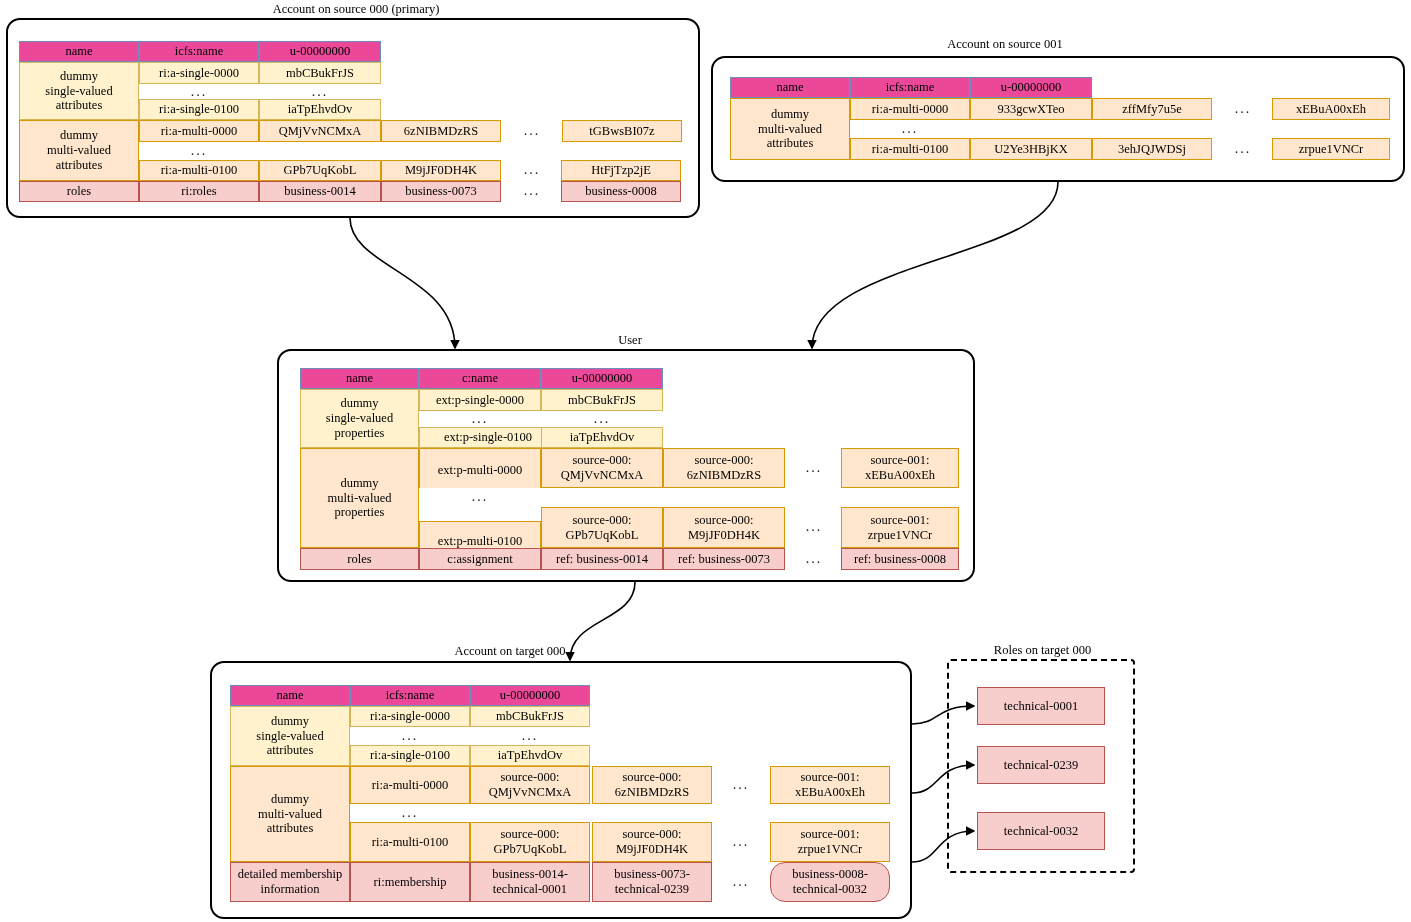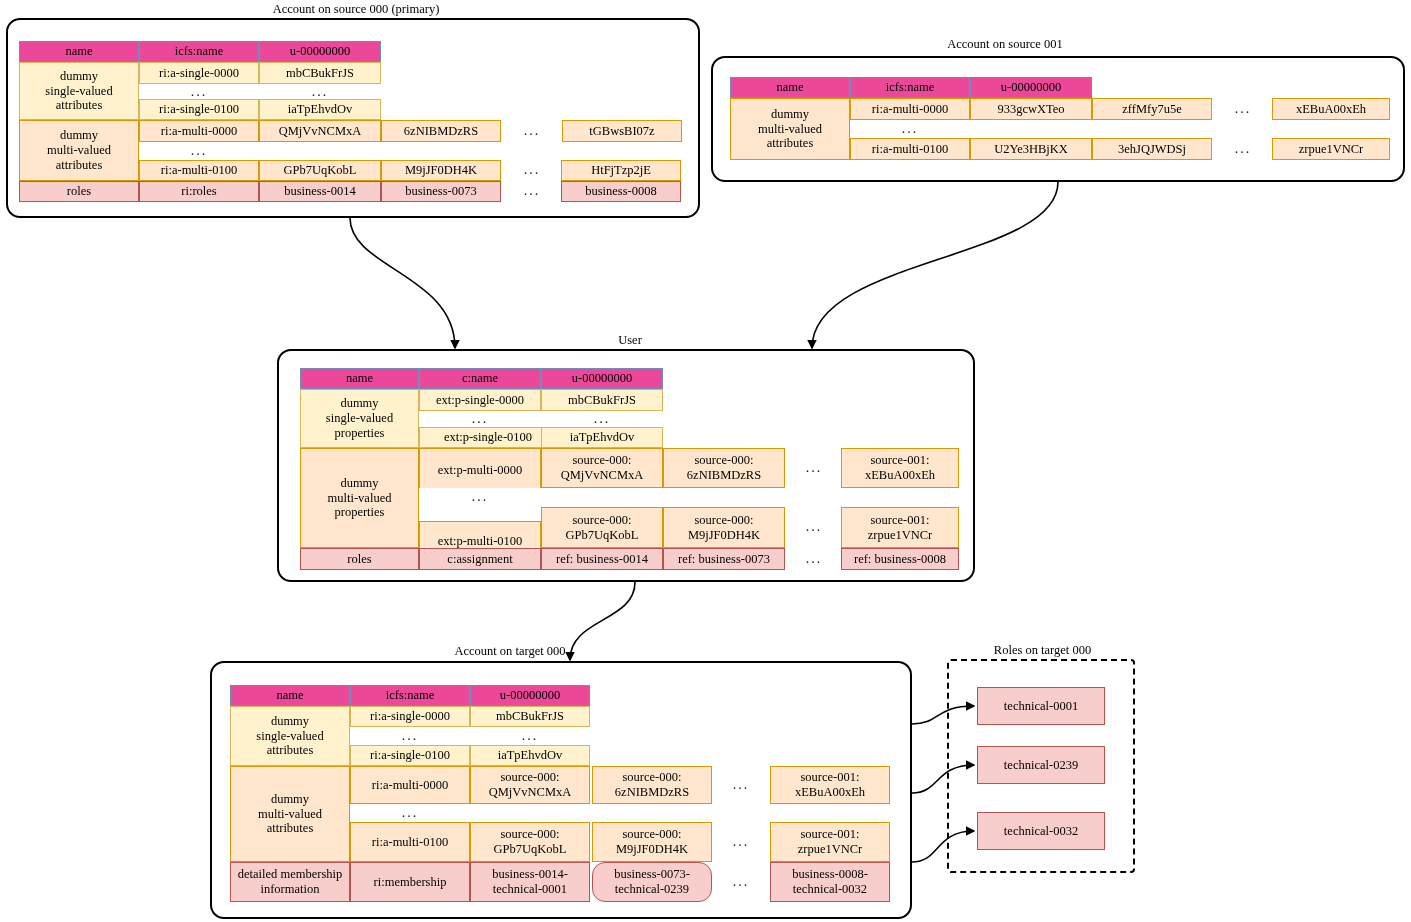--- a/index.html
+++ b/index.html
@@ -172,24 +172,24 @@
 M9jJF0DH4K</div>
   <div class="cell c-plain ellip" style="left:716px;top:822px;width:50px;height:40px;">...</div>
   <div class="cell c-orange" style="left:770px;top:822px;width:120px;height:40px;white-space:pre-line;">source-001:
 zrpue1VNCr</div>
 
   <div class="cell c-red" style="left:230px;top:862px;width:120px;height:40px;white-space:pre-line;">detailed membership
 information</div>
   <div class="cell c-red" style="left:350px;top:862px;width:120px;height:40px;">ri:membership</div>
   <div class="cell c-red" style="left:470px;top:862px;width:120px;height:40px;white-space:pre-line;">business-0014-
 technical-0001</div>
-  <div class="cell c-red" style="left:592px;top:862px;width:120px;height:40px;white-space:pre-line;border-radius:13px;">business-0073-
+  <div class="cell c-red" style="left:592px;top:862px;width:120px;height:40px;white-space:pre-line;">business-0073-
 technical-0239</div>
   <div class="cell c-plain ellip" style="left:716px;top:862px;width:50px;height:40px;">...</div>
-  <div class="cell c-red" style="left:770px;top:862px;width:120px;height:40px;white-space:pre-line;">business-0008-
+  <div class="cell c-red" style="left:770px;top:862px;width:120px;height:40px;white-space:pre-line;border-radius:15px;">business-0008-
 technical-0032</div>
 
   <div class="roles-box" style="left:947px;top:659px;width:188px;height:214px;"></div>
 
   <div class="cell c-red" style="left:977px;top:687px;width:128px;height:38px;">technical-0001</div>
   <div class="cell c-red" style="left:977px;top:746px;width:128px;height:38px;">technical-0239</div>
   <div class="cell c-red" style="left:977px;top:812px;width:128px;height:38px;">technical-0032</div>
 
   <svg class="links" viewBox="0 0 1411 922">
     <defs>

